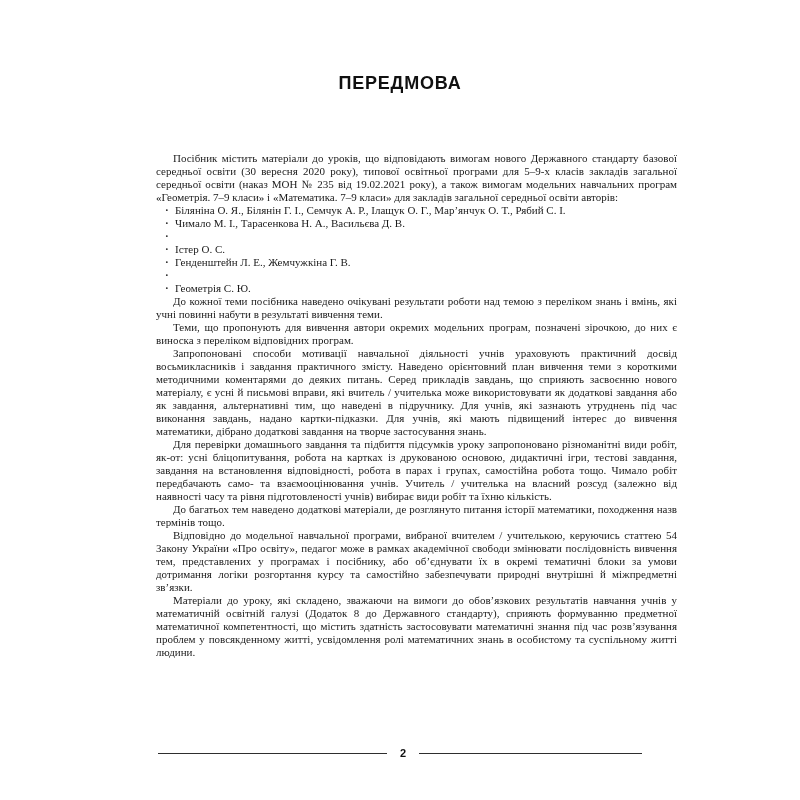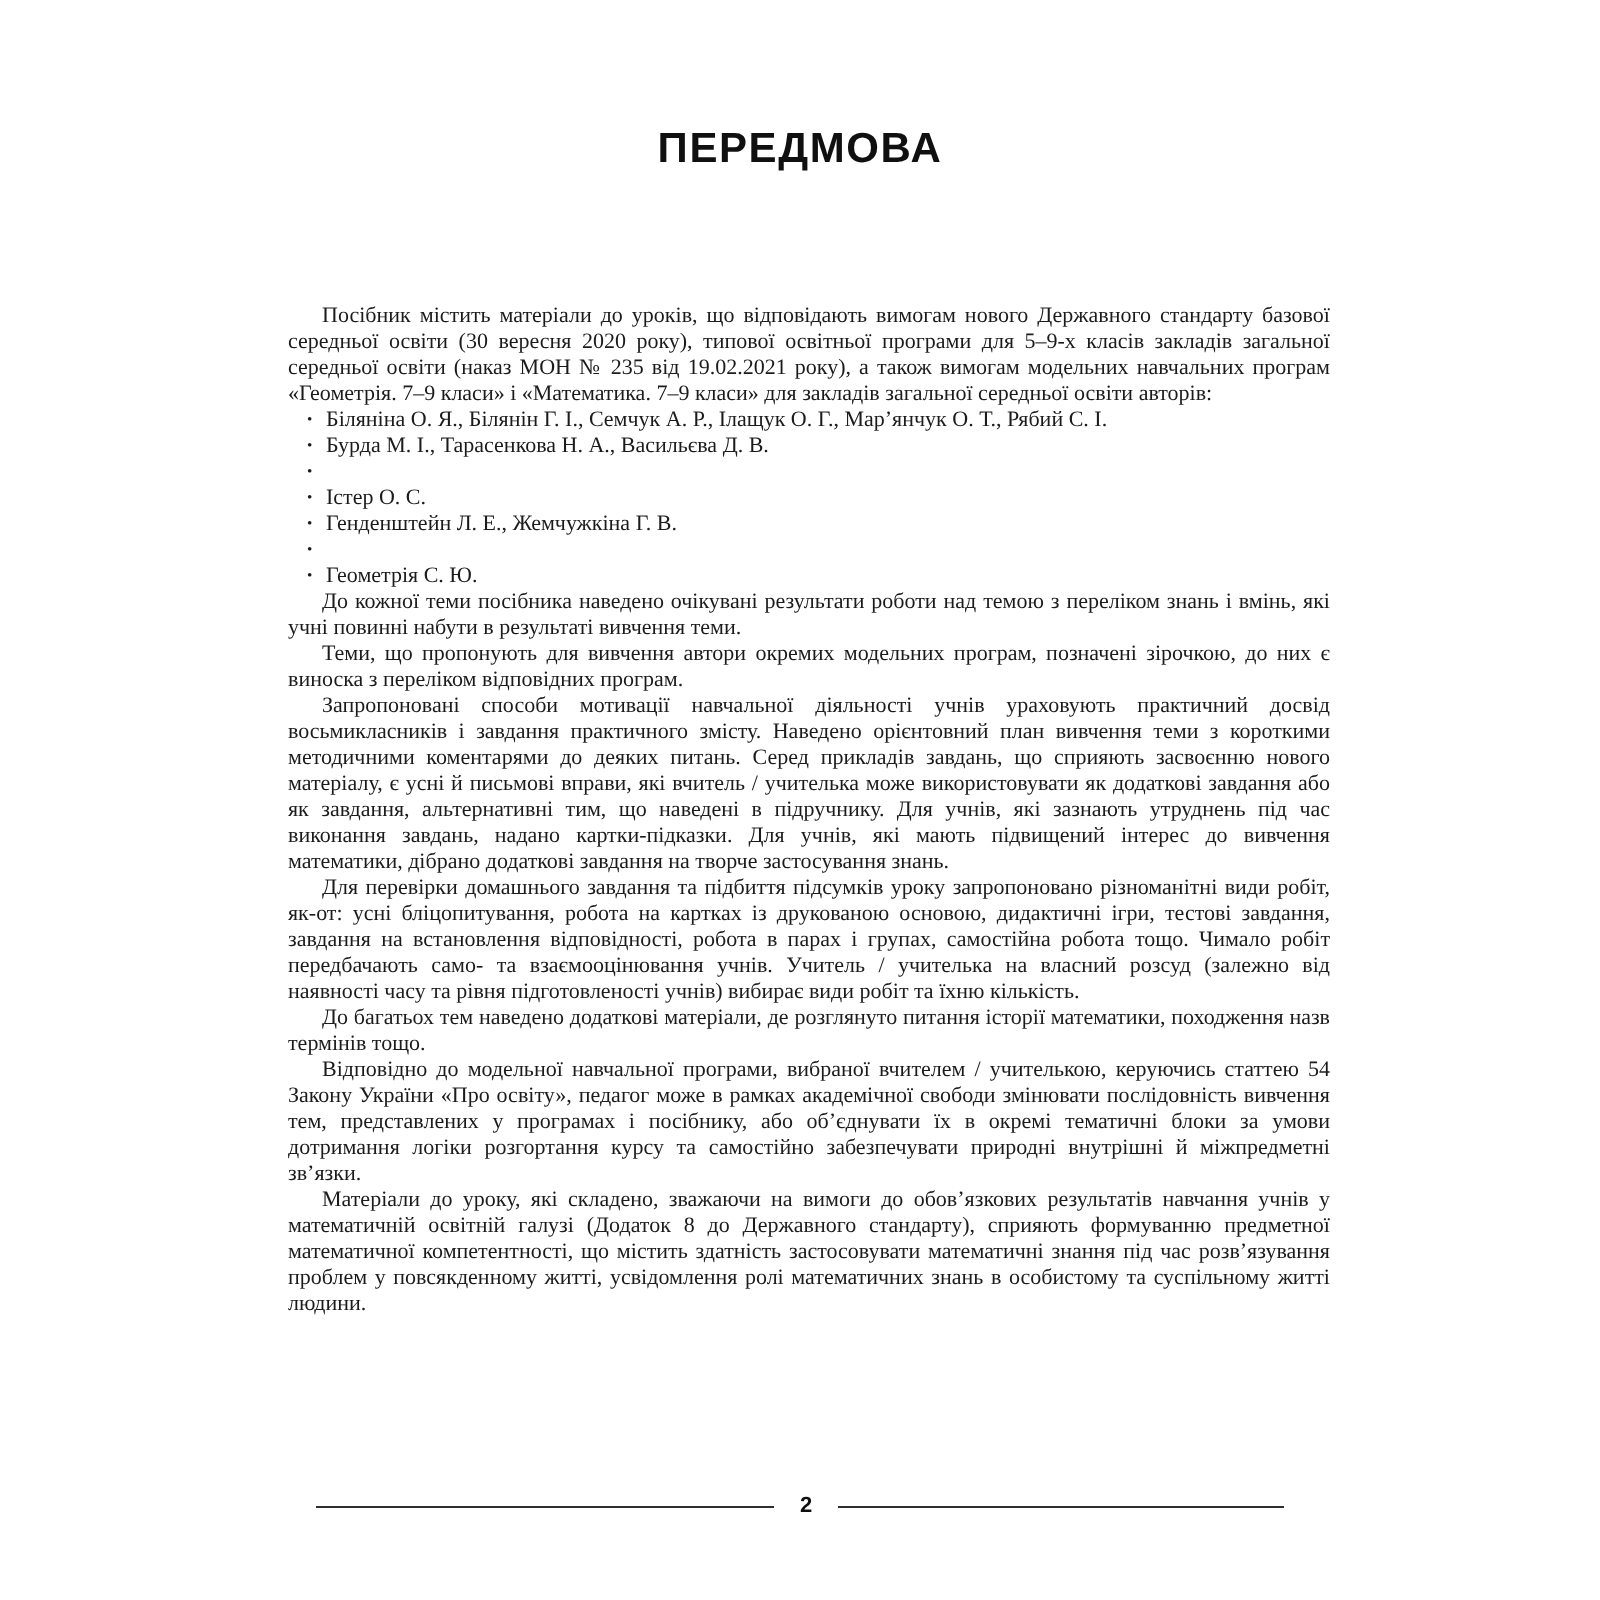--- a/index.html
+++ b/index.html
@@ -10,32 +10,32 @@
     background: #ffffff;
     font-family: "Liberation Serif", "DejaVu Serif", serif;
     color: #1b1b1b;
     overflow: hidden;
   }
   .doc-title {
     position: absolute;
     top: 63px;
     left: 0;
     right: 0;
-    margin: 0;
+    margin: 10px;
     text-align: center;
     font-family: "Liberation Sans", "DejaVu Sans", sans-serif;
-    font-size: 21px;
+    font-size: 18px;
     font-weight: 700;
     letter-spacing: 0.8px;
     color: #101010;
   }
   .content {
     position: absolute;
     top: 152px;
-    left: 144px;
+    left: 156px;
     width: 521px;
     font-size: 11px;
     line-height: 13px;
     text-align: justify;
   }
   .content p {
     margin: 0;
     text-indent: 17px;
   }
   ul.authors {
@@ -90,21 +90,21 @@
 
     <p>Посібник містить матеріали до уроків, що відповідають вимогам нового Державного стандарту базової середньої освіти (30 вересня 2020 року), типової освітньої програми для 5–9-х класів закладів загальної середньої освіти (наказ МОН № 235 від 19.02.2021 року), а також вимогам модельних навчальних програм «Геометрія. 7–9 класи» і «Математика. 7–9 класи» для закладів загальної середньої освіти авторів:</p>
 
     <ul class="authors">
       <li>
         <span class="bullet">·</span>
         <span>Біляніна О. Я., Білянін Г. І., Семчук А. Р., Ілащук О. Г., Мар’янчук О. Т., Рябий С. І.</span>
       </li>
       <li>
         <span class="bullet">·</span>
-        <span>Бурда М. І., Тарасенкова Н. А., Васильєва Д. В.</span>
+        <span>Чимало М. І., Тарасенкова Н. А., Васильєва Д. В.</span>
       </li>
       <li>
         <span class="bullet">·</span>
       </li>
       <li>
         <span class="bullet">·</span>
         <span>Істер О. С.</span>
       </li>
       <li>
         <span class="bullet">·</span>

